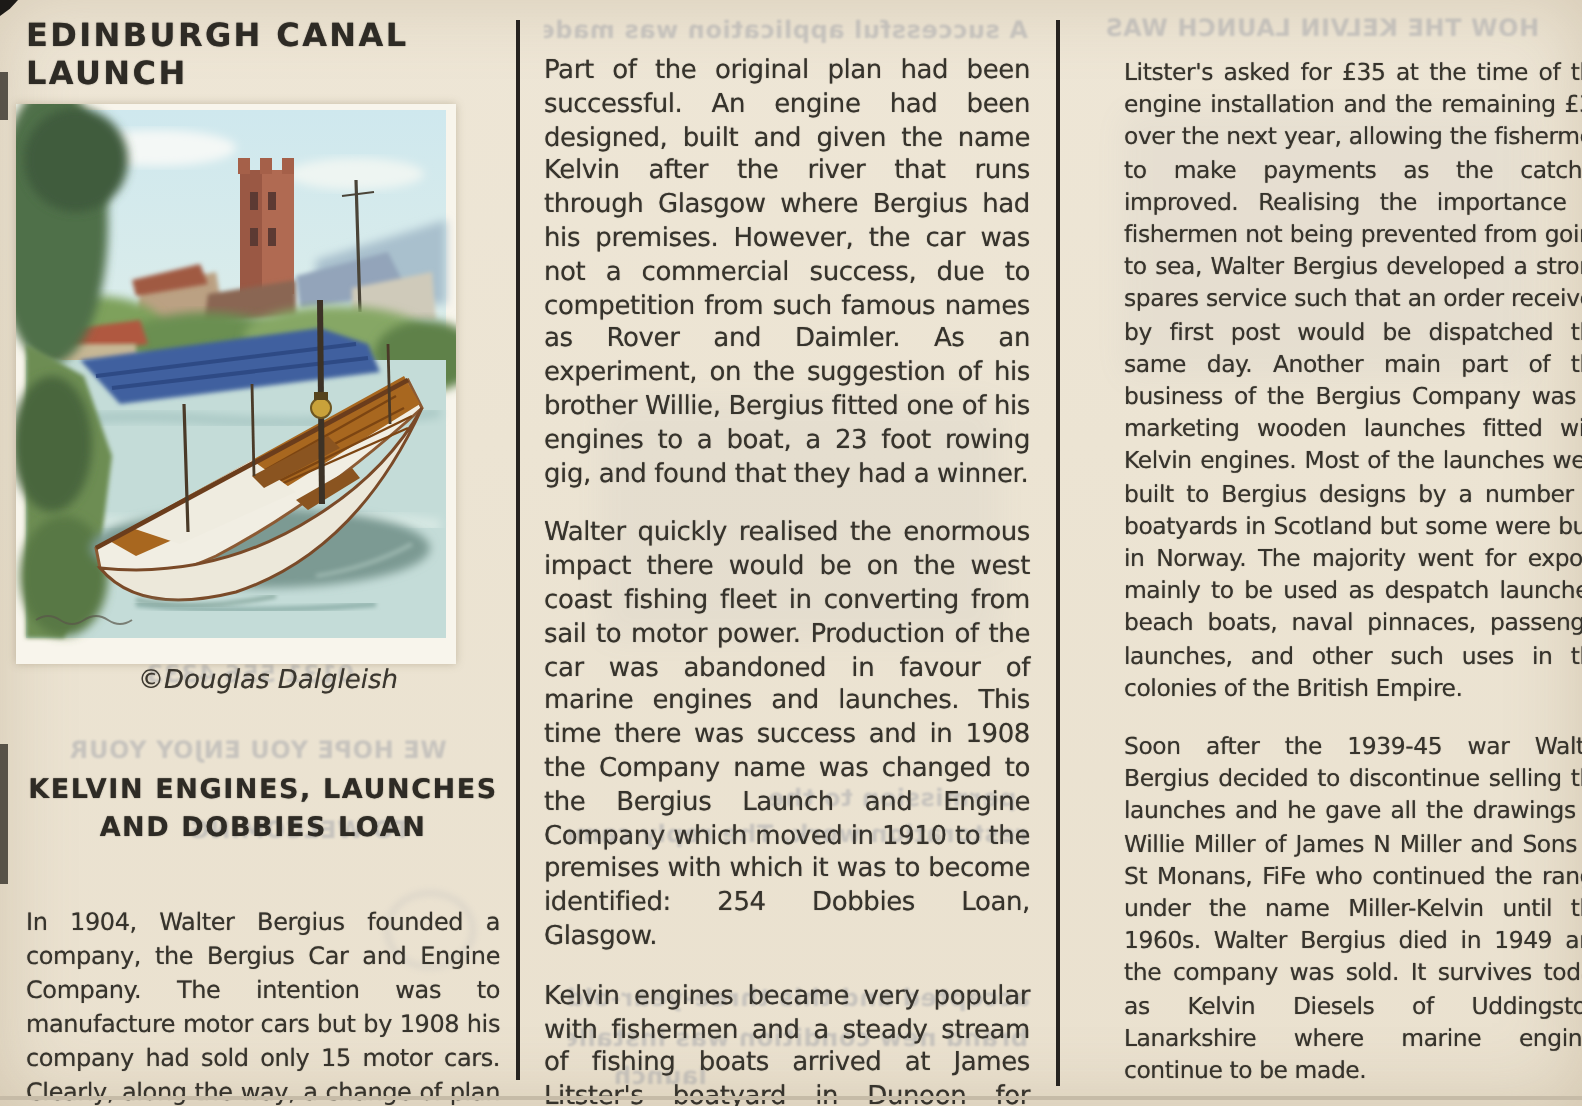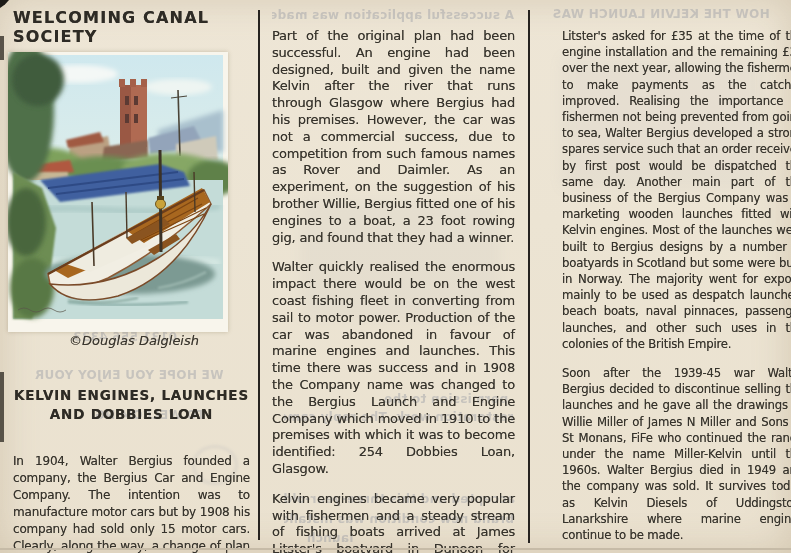--- a/index.html
+++ b/index.html
@@ -82,21 +82,21 @@
   <div class="bleed" style="left:378px; top:392px; width:136px;">permission to the</div>
   <div class="bleed" style="left:284px; top:410px; width:230px;">restoration work.  The reply came that</div>
   <div class="bleed" style="left:280px; top:492px; width:235px;">accepted and this three-year-old engine in</div>
   <div class="bleed" style="left:284px; top:512px; width:230px;">brand new condition was installed in the</div>
   <div class="bleed" style="left:290px; top:531px; width:80px;">launch</div>
   <div class="bleed-blob"></div>
   <div class="smudge" style="left:560px; top:55px; width:205px; height:135px;"></div>
   <div class="smudge" style="left:300px; top:200px; width:200px; height:120px;"></div>
 
   <div class="col col1">
-    <div class="title">WELCOMING CANAL SOCIETY</div>
+    <div class="title">EDINBURGH CANAL LAUNCH</div>
 
     <div class="painting">
       <svg width="220" height="280" viewBox="0 0 220 280">
         <defs>
           <linearGradient id="sky" x1="0" y1="0" x2="0" y2="1">
             <stop offset="0" stop-color="#cfe8ee"></stop>
             <stop offset=".55" stop-color="#dfeee9"></stop>
             <stop offset="1" stop-color="#cfe0da"></stop>
           </linearGradient>
           <filter id="b1">

